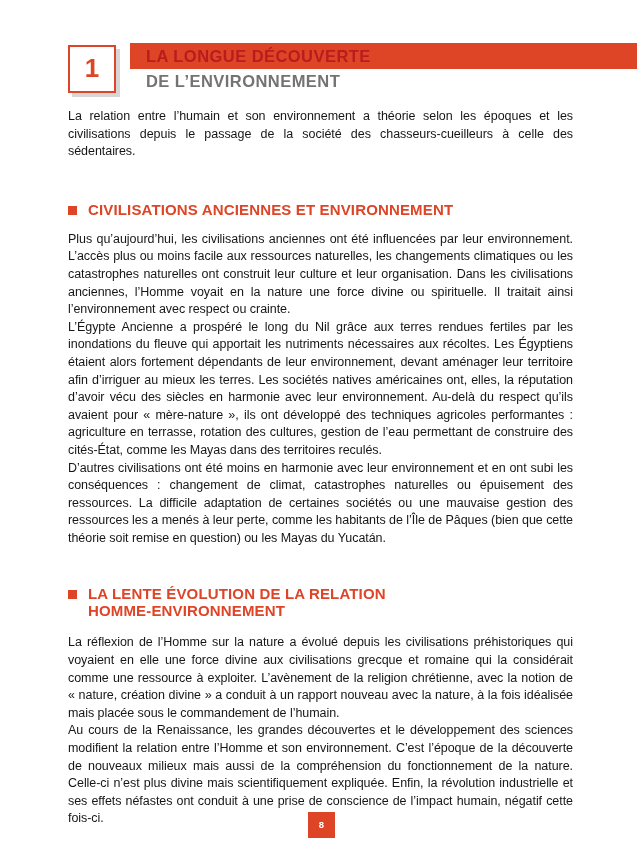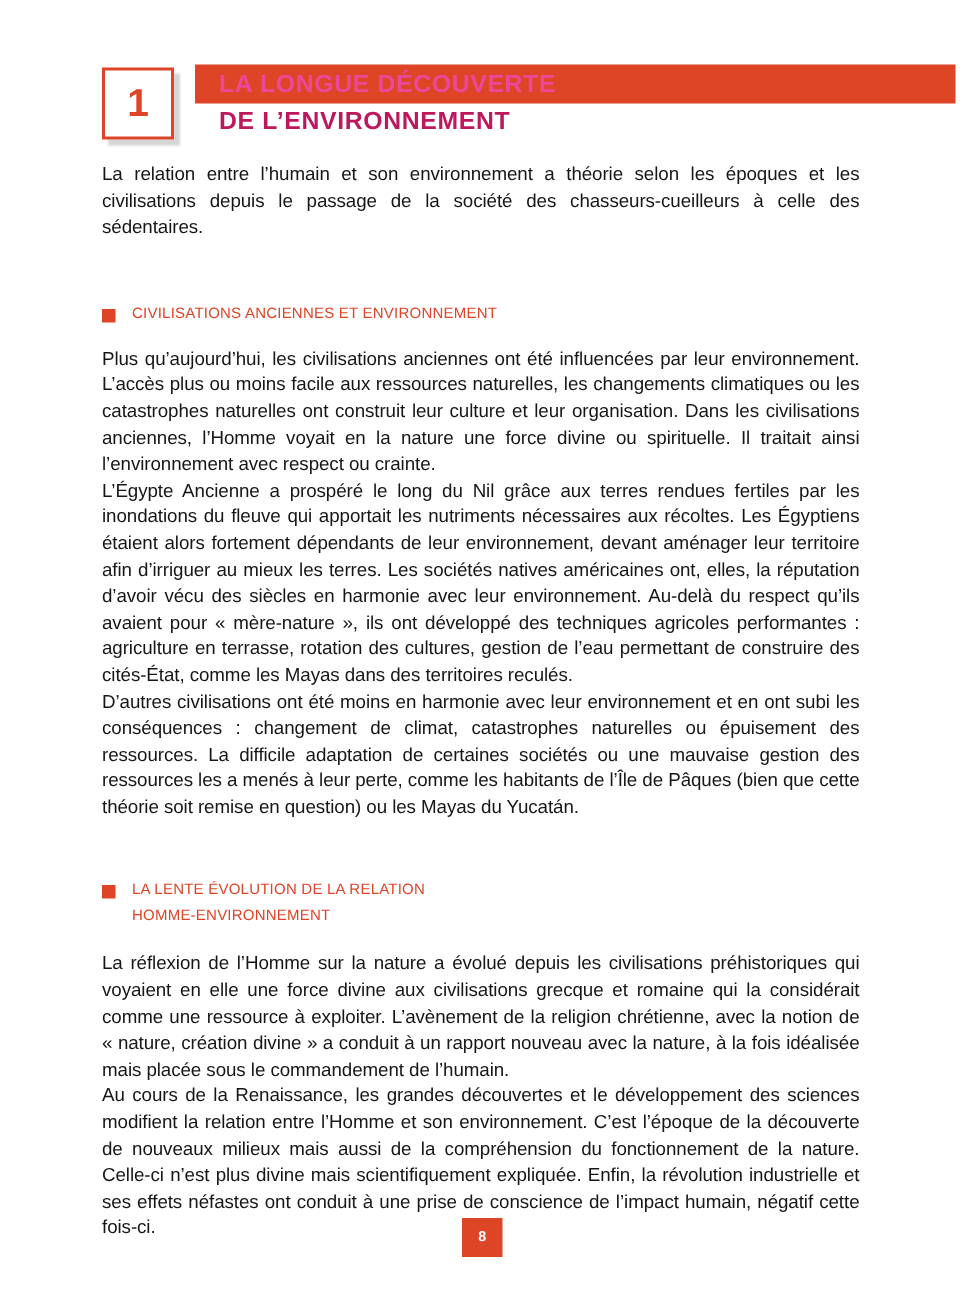--- a/index.html
+++ b/index.html
@@ -41,33 +41,33 @@
     background: #DE4426;
   }
 
   .chapter-title-line1 {
     position: absolute;
     left: 146px;
     top: 45px;
     font-size: 16.5px;
     font-weight: bold;
     letter-spacing: 0.45px;
-    color: #ec4899;
+    color: #b91c1c;
     line-height: 22px;
     white-space: nowrap;
   }
 
   .chapter-title-line2 {
     position: absolute;
     left: 146px;
     top: 70px;
     font-size: 16.5px;
     font-weight: bold;
     letter-spacing: 0.45px;
-    color: #be185d;
+    color: #737373;
     line-height: 22px;
     white-space: nowrap;
   }
 
   .chapter-number-shadow {
     position: absolute;
     left: 72px;
     top: 49px;
     width: 48px;
     height: 48px;
@@ -129,22 +129,22 @@
   .heading-bullet {
     width: 9px;
     height: 9px;
     background: #DE4426;
     flex: 0 0 9px;
     margin-top: 5px;
     margin-right: 11px;
   }
 
   .heading-text {
-    font-size: 10px;
-    font-weight: normal;
+    font-size: 15px;
+    font-weight: bold;
     letter-spacing: 0.15px;
     line-height: 17px;
     color: #DE4426;
   }
 
   .heading-text .hl2 {
     display: block;
   }
 
   

